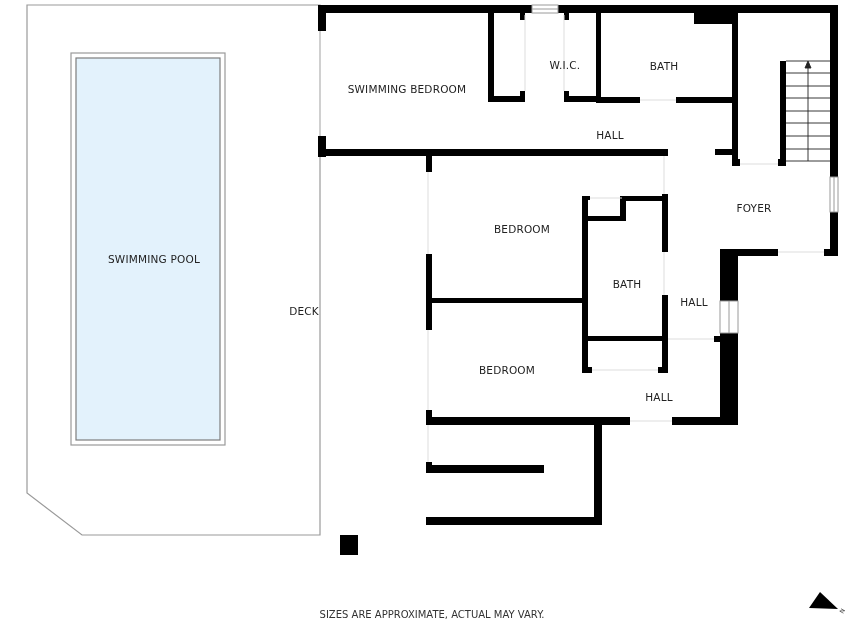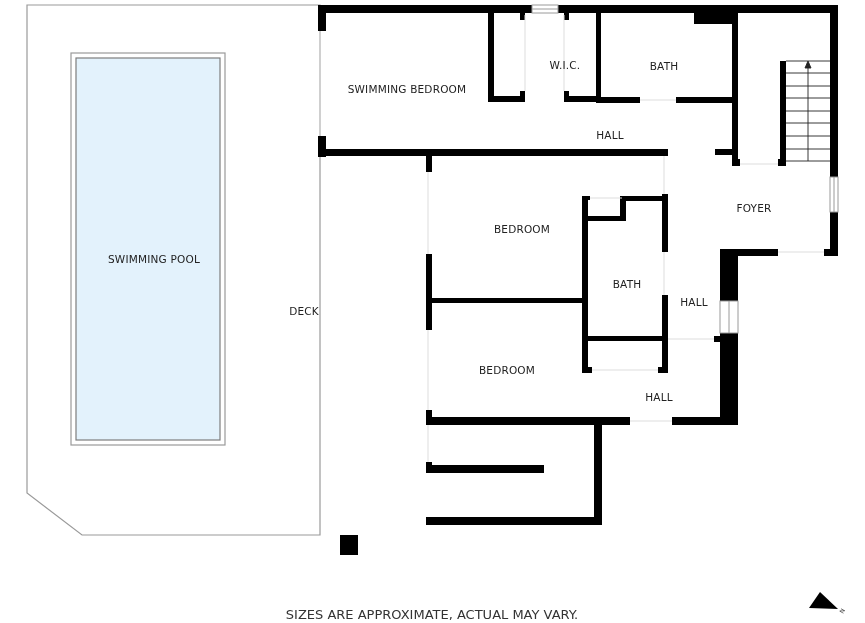--- a/index.html
+++ b/index.html
@@ -1,19 +1,19 @@
 <!DOCTYPE html>
 <html><head>
   <meta charset="utf-8">
   <style>
     html, body { margin: 0; padding: 0; background: #ffffff; }
     body { width: 865px; height: 623px; position: relative; overflow: hidden; font-family: "DejaVu Sans", sans-serif; }
     .plan { position: absolute; left: 0; top: 0; width: 865px; height: 623px; }
     .label { position: absolute; font-size: 10.5px; color: #222; letter-spacing: 0.2px; white-space: nowrap; transform: translate(-50%, -50%); }
-    .footer { position: absolute; left: 432px; top: 614px; transform: translate(-50%, -50%); font-size: 13px; color: #333; white-space: nowrap; }
+    .footer { position: absolute; left: 432px; top: 614px; transform: translate(-50%, -50%); font-size: 10px; color: #333; white-space: nowrap; }
   </style>
 </head>
 <body>
 
 <svg class="plan" viewBox="0 0 865 623" width="865" height="623">
 
   <polygon points="27,5 320,5 320,535 82,535 27,493" fill="#ffffff" stroke="#9a9a9a" stroke-width="1.2"></polygon>
 
   <g>
     <rect x="71" y="53" width="154" height="392" fill="#ffffff" stroke="#9a9a9a" stroke-width="1.2"></rect>

